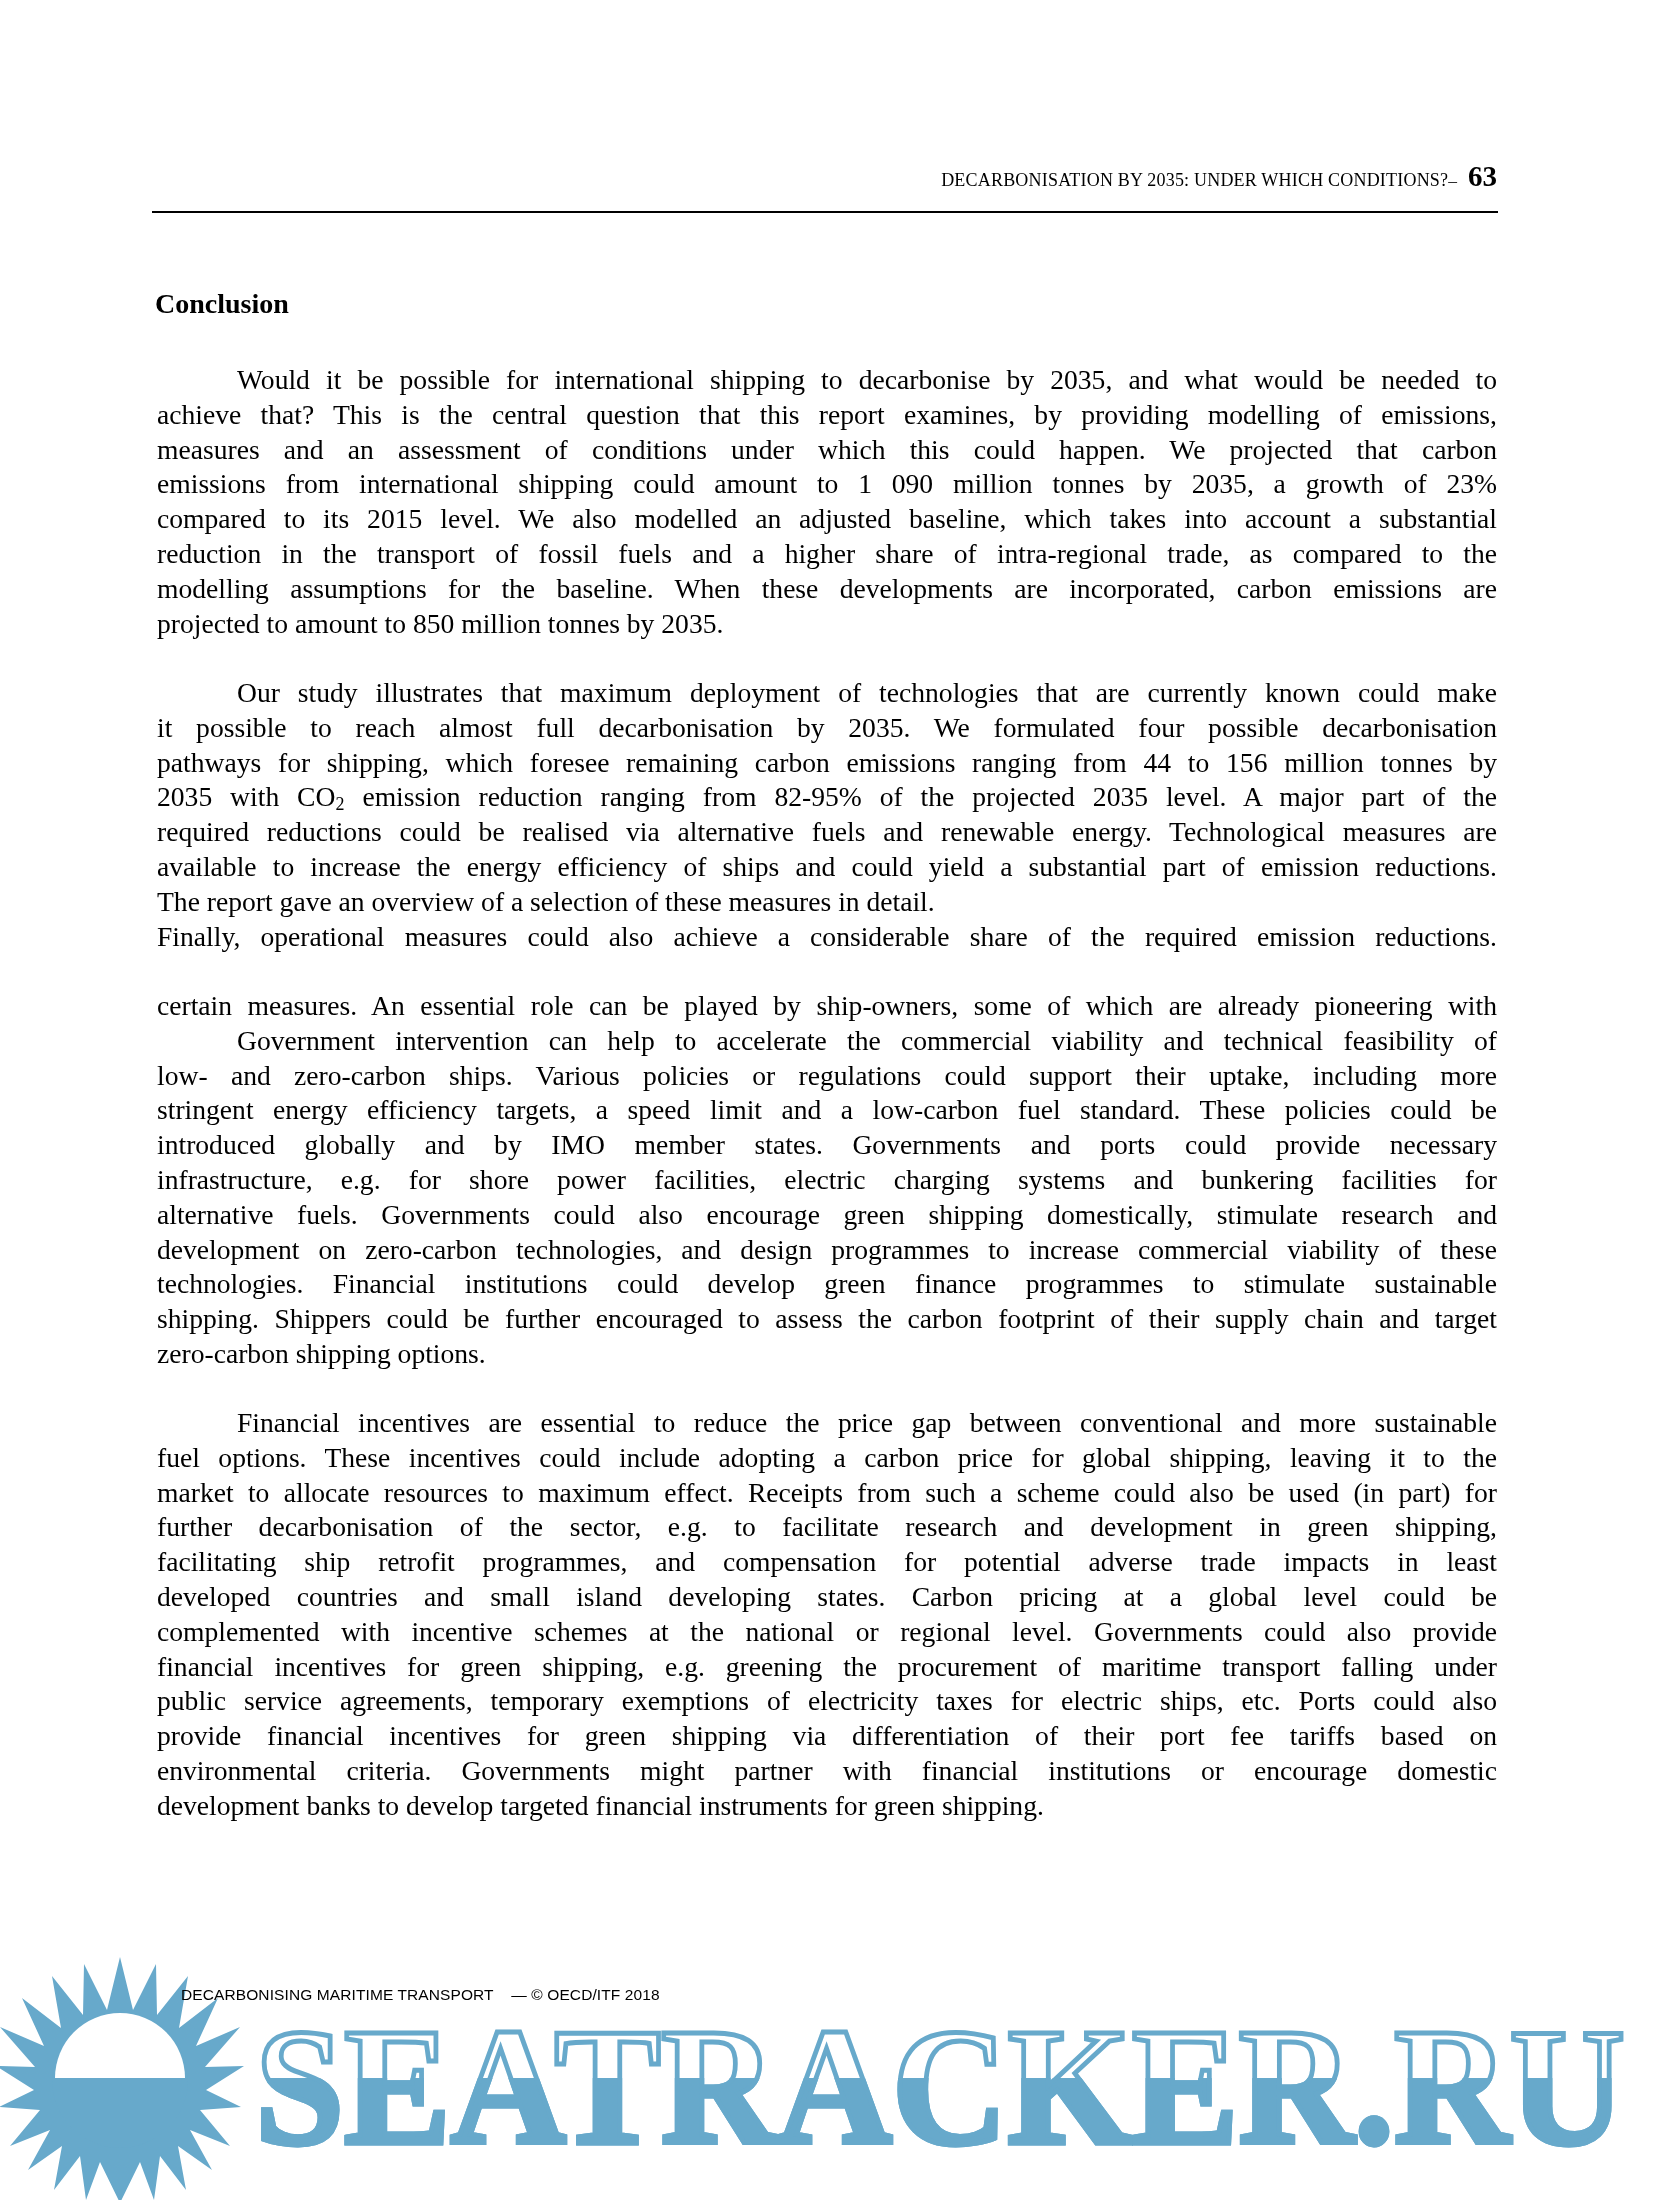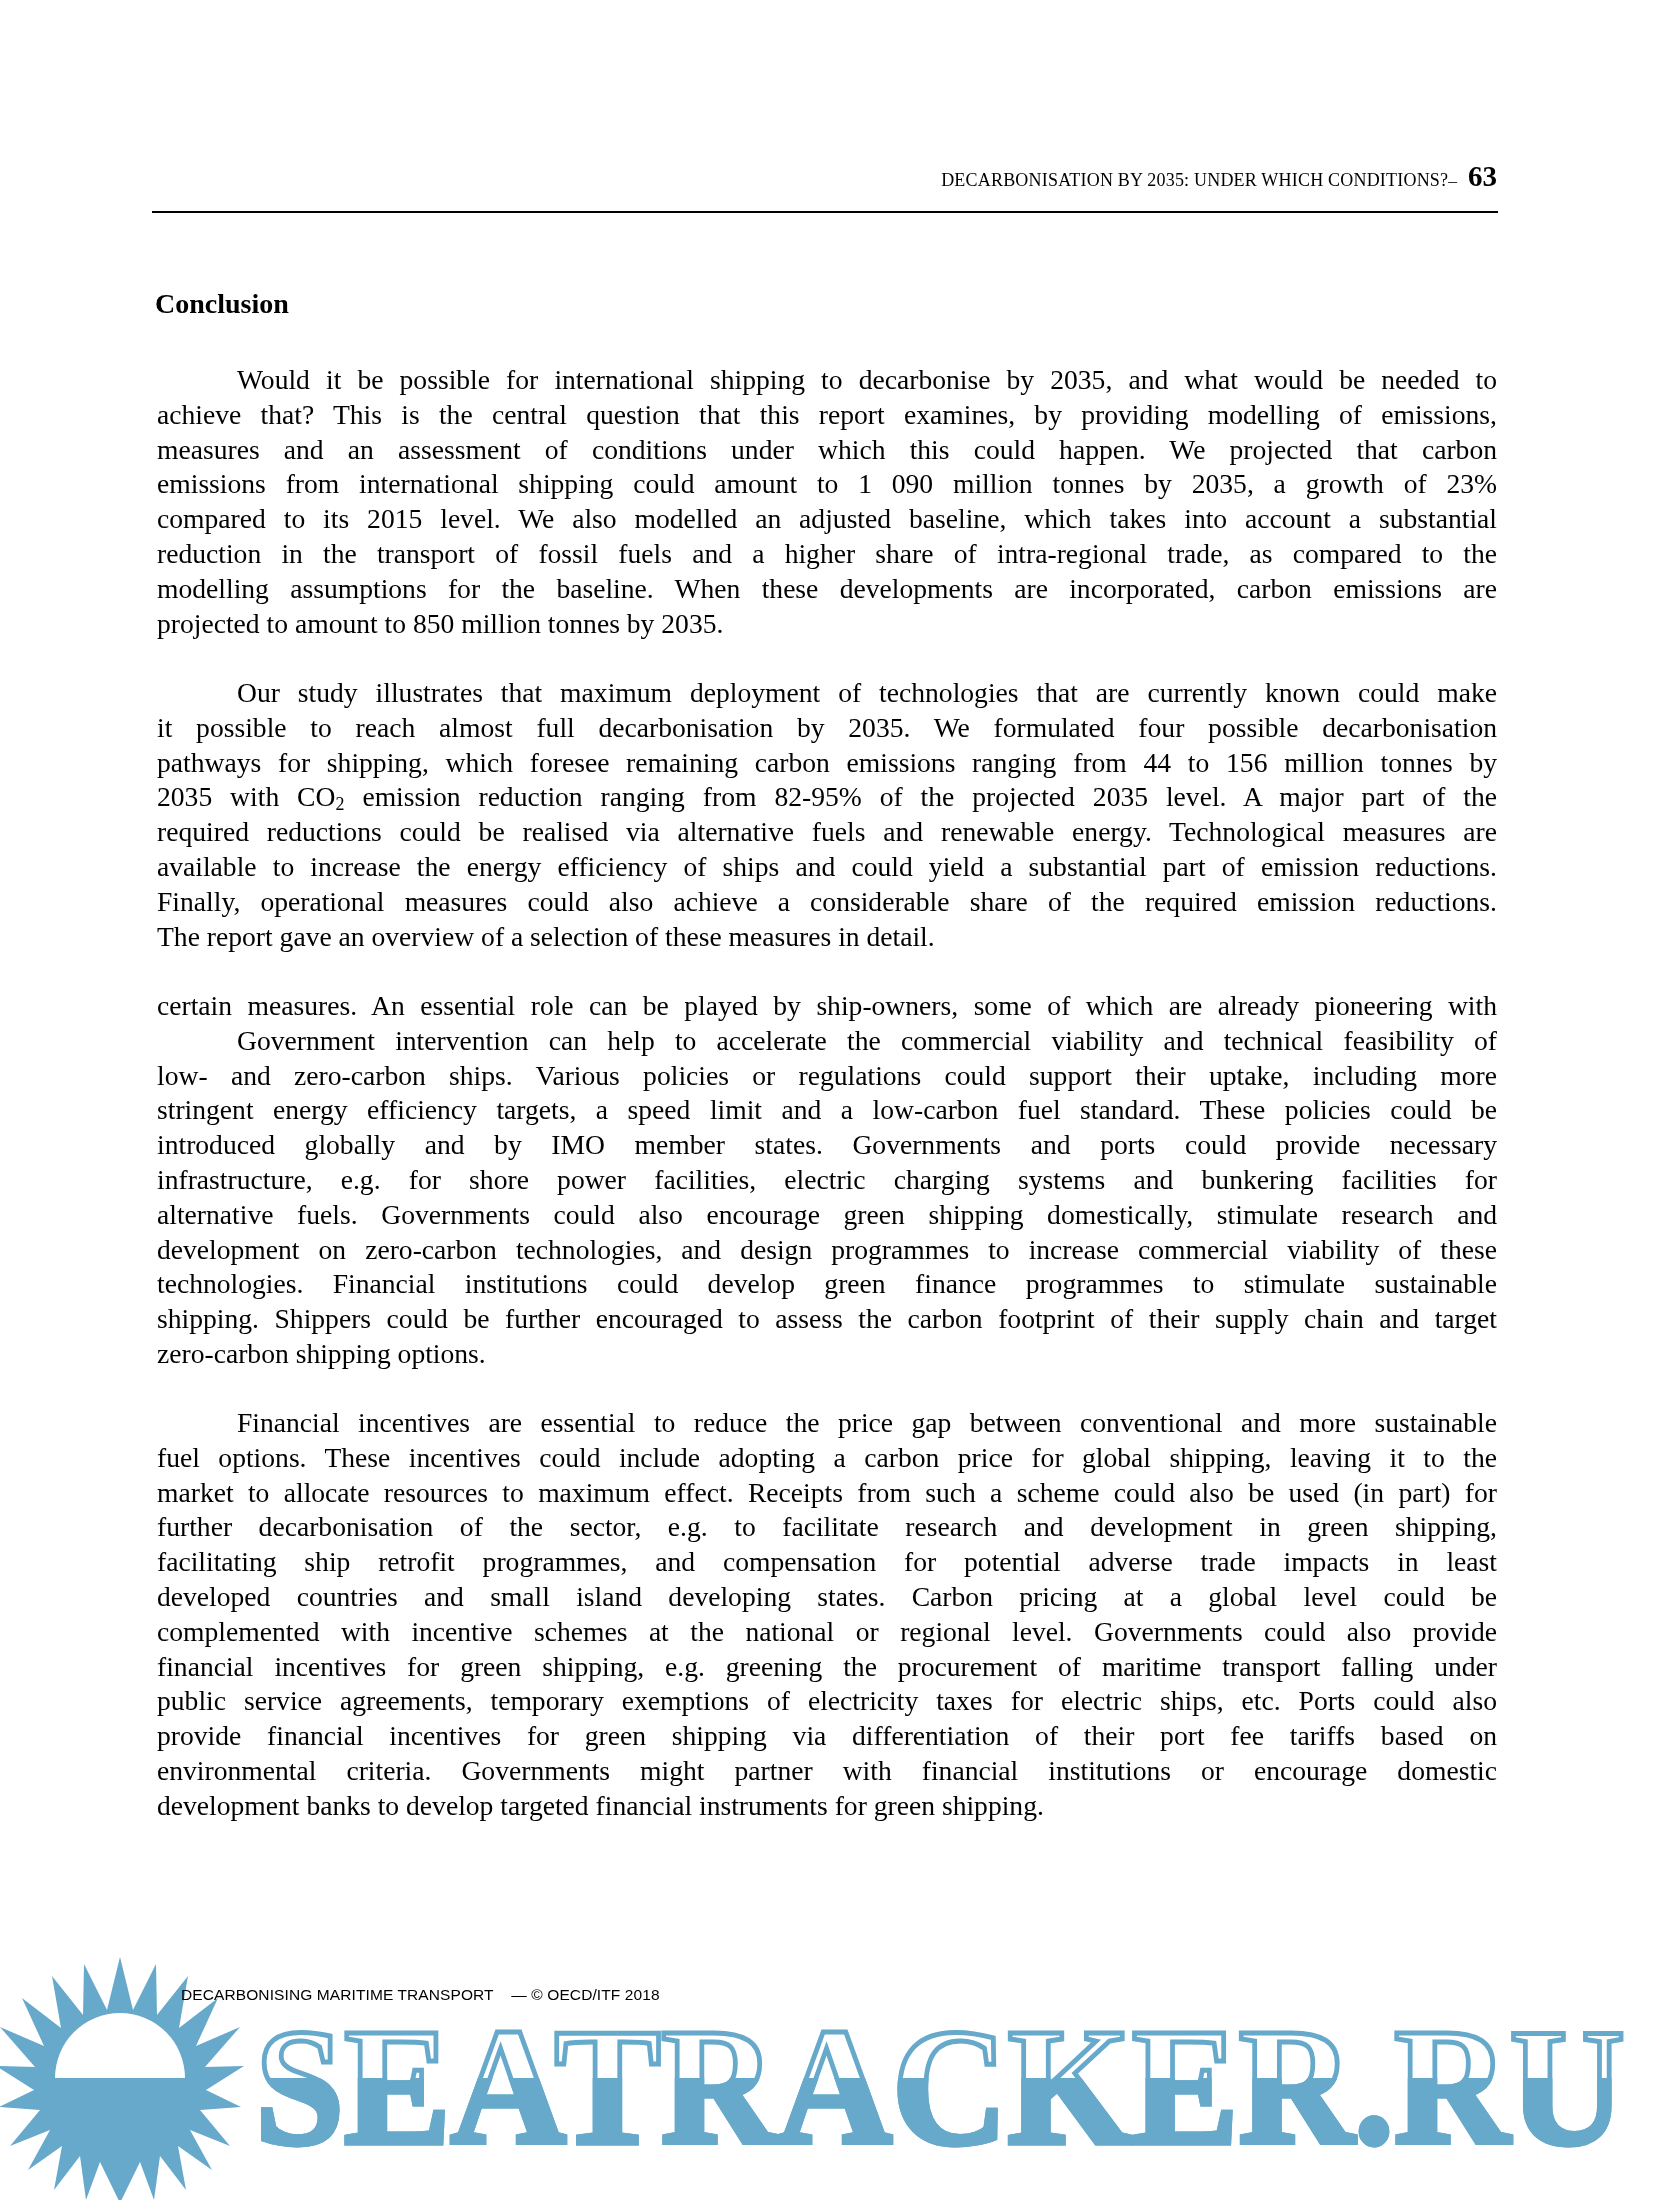--- a/index.html
+++ b/index.html
@@ -63,22 +63,22 @@
       <span class="line last">projected to amount to 850 million tonnes by 2035.</span>
     </div>
 
     <div class="para" style="top:676px;">
       <span class="line first">Our study illustrates that maximum deployment of technologies that are currently known could make</span>
       <span class="line">it possible to reach almost full decarbonisation by 2035. We formulated four possible decarbonisation</span>
       <span class="line">pathways for shipping, which foresee remaining carbon emissions ranging from 44 to 156 million tonnes by</span>
       <span class="line"><span>2035 with CO</span><sub>2</sub><span> emission reduction ranging from 82-95% of the projected 2035 level. A major part of the</span></span>
       <span class="line">required reductions could be realised via alternative fuels and renewable energy. Technological measures are</span>
       <span class="line">available to increase the energy efficiency of ships and could yield a substantial part of emission reductions.</span>
+      <span class="line last">The report gave an overview of a selection of these measures in detail.</span>
       <span class="line">Finally, operational measures could also achieve a considerable share of the required emission reductions.</span>
-      <span class="line last">The report gave an overview of a selection of these measures in detail.</span>
     </div>
 
     <div class="para" style="top:989px;">
       <span class="line">certain measures. An essential role can be played by ship-owners, some of which are already pioneering with</span>
       <span class="line first">Government intervention can help to accelerate the commercial viability and technical feasibility of</span>
       <span class="line">low- and zero-carbon ships. Various policies or regulations could support their uptake, including more</span>
       <span class="line">stringent energy efficiency targets, a speed limit and a low-carbon fuel standard. These policies could be</span>
       <span class="line">introduced globally and by IMO member states. Governments and ports could provide necessary</span>
       <span class="line">infrastructure, e.g. for shore power facilities, electric charging systems and bunkering facilities for</span>
       <span class="line">alternative fuels. Governments could also encourage green shipping domestically, stimulate research and</span>

